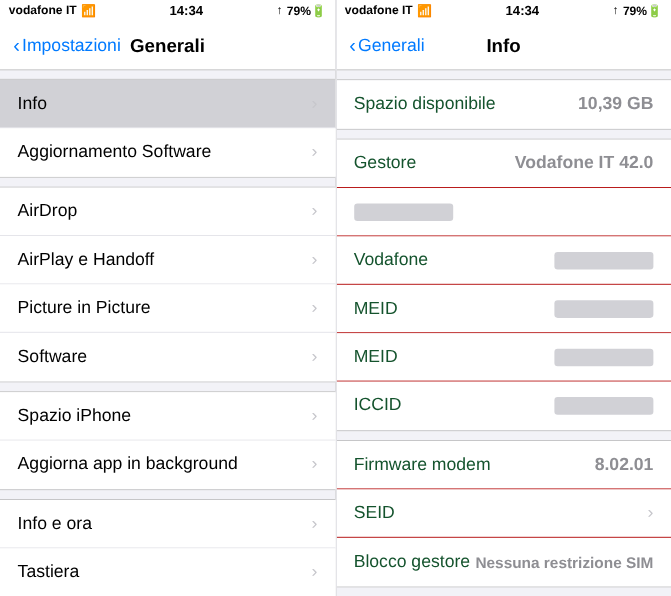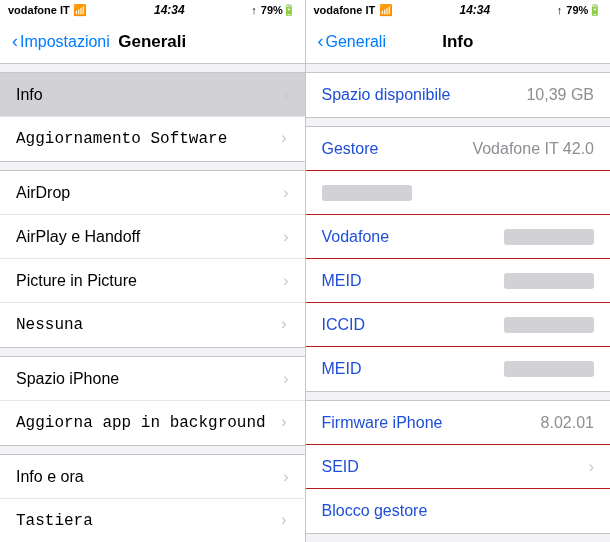--- a/index.html
+++ b/index.html
@@ -24,21 +24,20 @@
       font-weight: 600;
     }
     .status-bar .left, .status-bar .right {
       display: flex;
       align-items: flex-start;
       gap: 4px;
     }
     .status-bar .center {
       font-weight: 700;
       font-size: 12px;
-      font-style: italic;
     }
 
     
     .panel {
       flex: 1;
       display: flex;
       flex-direction: column;
       height: 542px;
       overflow: hidden;
     }
@@ -106,21 +105,20 @@
       align-items: center;
       justify-content: space-between;
       min-height: 44px;
       padding: 0 16px;
       border-bottom: 1px solid #e5e5ea;
       background: #fff;
       cursor: pointer;
     }
     .list-item:last-child {
       border-bottom: none;
-      font-family: Liberation Mono, monospace;
     }
     .list-item.selected {
       background: #d1d1d6;
     }
 
     .list-item-label {
       font-size: 16px;
       color: #000;
     }
     .chevron-right {
@@ -137,26 +135,27 @@
       min-height: 44px;
       padding: 0 16px;
       border-bottom: 1px solid #b91c1c;
       background: #fff;
     }
     .info-row:last-child {
       border-bottom: none;
     }
     .info-label {
       font-size: 16px;
-      color: #1d4ed8;
+      color: #14532d;
     }
     .info-value {
       font-size: 16px;
       color: #8e8e93;
       text-align: center;
+      font-weight: bold;
     }
     .info-value.blurred-val {
       background: #d1d1d6;
       color: transparent;
       border-radius: 3px;
       height: 16px;
       width: 90px;
       display: inline-block;
     }
   </style>
@@ -208,21 +207,21 @@
         </div>
         <div class="list-item">
           <span class="list-item-label">AirPlay e Handoff</span>
           <span class="chevron-right">›</span>
         </div>
         <div class="list-item">
           <span class="list-item-label">Picture in Picture</span>
           <span class="chevron-right">›</span>
         </div>
         <div class="list-item">
-          <span class="list-item-label">Nessuna</span>
+          <span class="list-item-label">Software</span>
           <span class="chevron-right">›</span>
         </div>
       </div>
     </div>
 
     <div class="section">
       <div class="list-group">
         <div class="list-item">
           <span class="list-item-label">Spazio iPhone</span>
           <span class="chevron-right">›</span>
@@ -294,40 +293,41 @@
         </div>
         <div class="info-row">
           <span class="info-label">Vodafone</span>
           <span class="info-value blurred-val"></span>
         </div>
         <div class="info-row">
           <span class="info-label">MEID</span>
           <span class="info-value blurred-val"></span>
         </div>
         <div class="info-row">
+          <span class="info-label">MEID</span>
+          <span class="info-value blurred-val"></span>
+        </div>
+        <div class="info-row">
           <span class="info-label">ICCID</span>
           <span class="info-value blurred-val"></span>
         </div>
-        <div class="info-row">
-          <span class="info-label">MEID</span>
-          <span class="info-value blurred-val"></span>
-        </div>
-      </div>
-    </div>
-
-    <div class="section">
-      <div class="list-group">
-        <div class="info-row">
-          <span class="info-label">Firmware iPhone</span>
+      </div>
+    </div>
+
+    <div class="section">
+      <div class="list-group">
+        <div class="info-row">
+          <span class="info-label">Firmware modem</span>
           <span class="info-value">8.02.01</span>
         </div>
         <div class="info-row" style="cursor:pointer;gap:48px;">
           <span class="info-label">SEID</span>
           <span class="chevron-right">›</span>
         </div>
         <div class="info-row">
           <span class="info-label">Blocco gestore</span>
+          <span class="info-value" style="font-size:14px;">Nessuna restrizione SIM</span>
         </div>
       </div>
     </div>
 
   </div>
 </div>
 
 </body></html>

